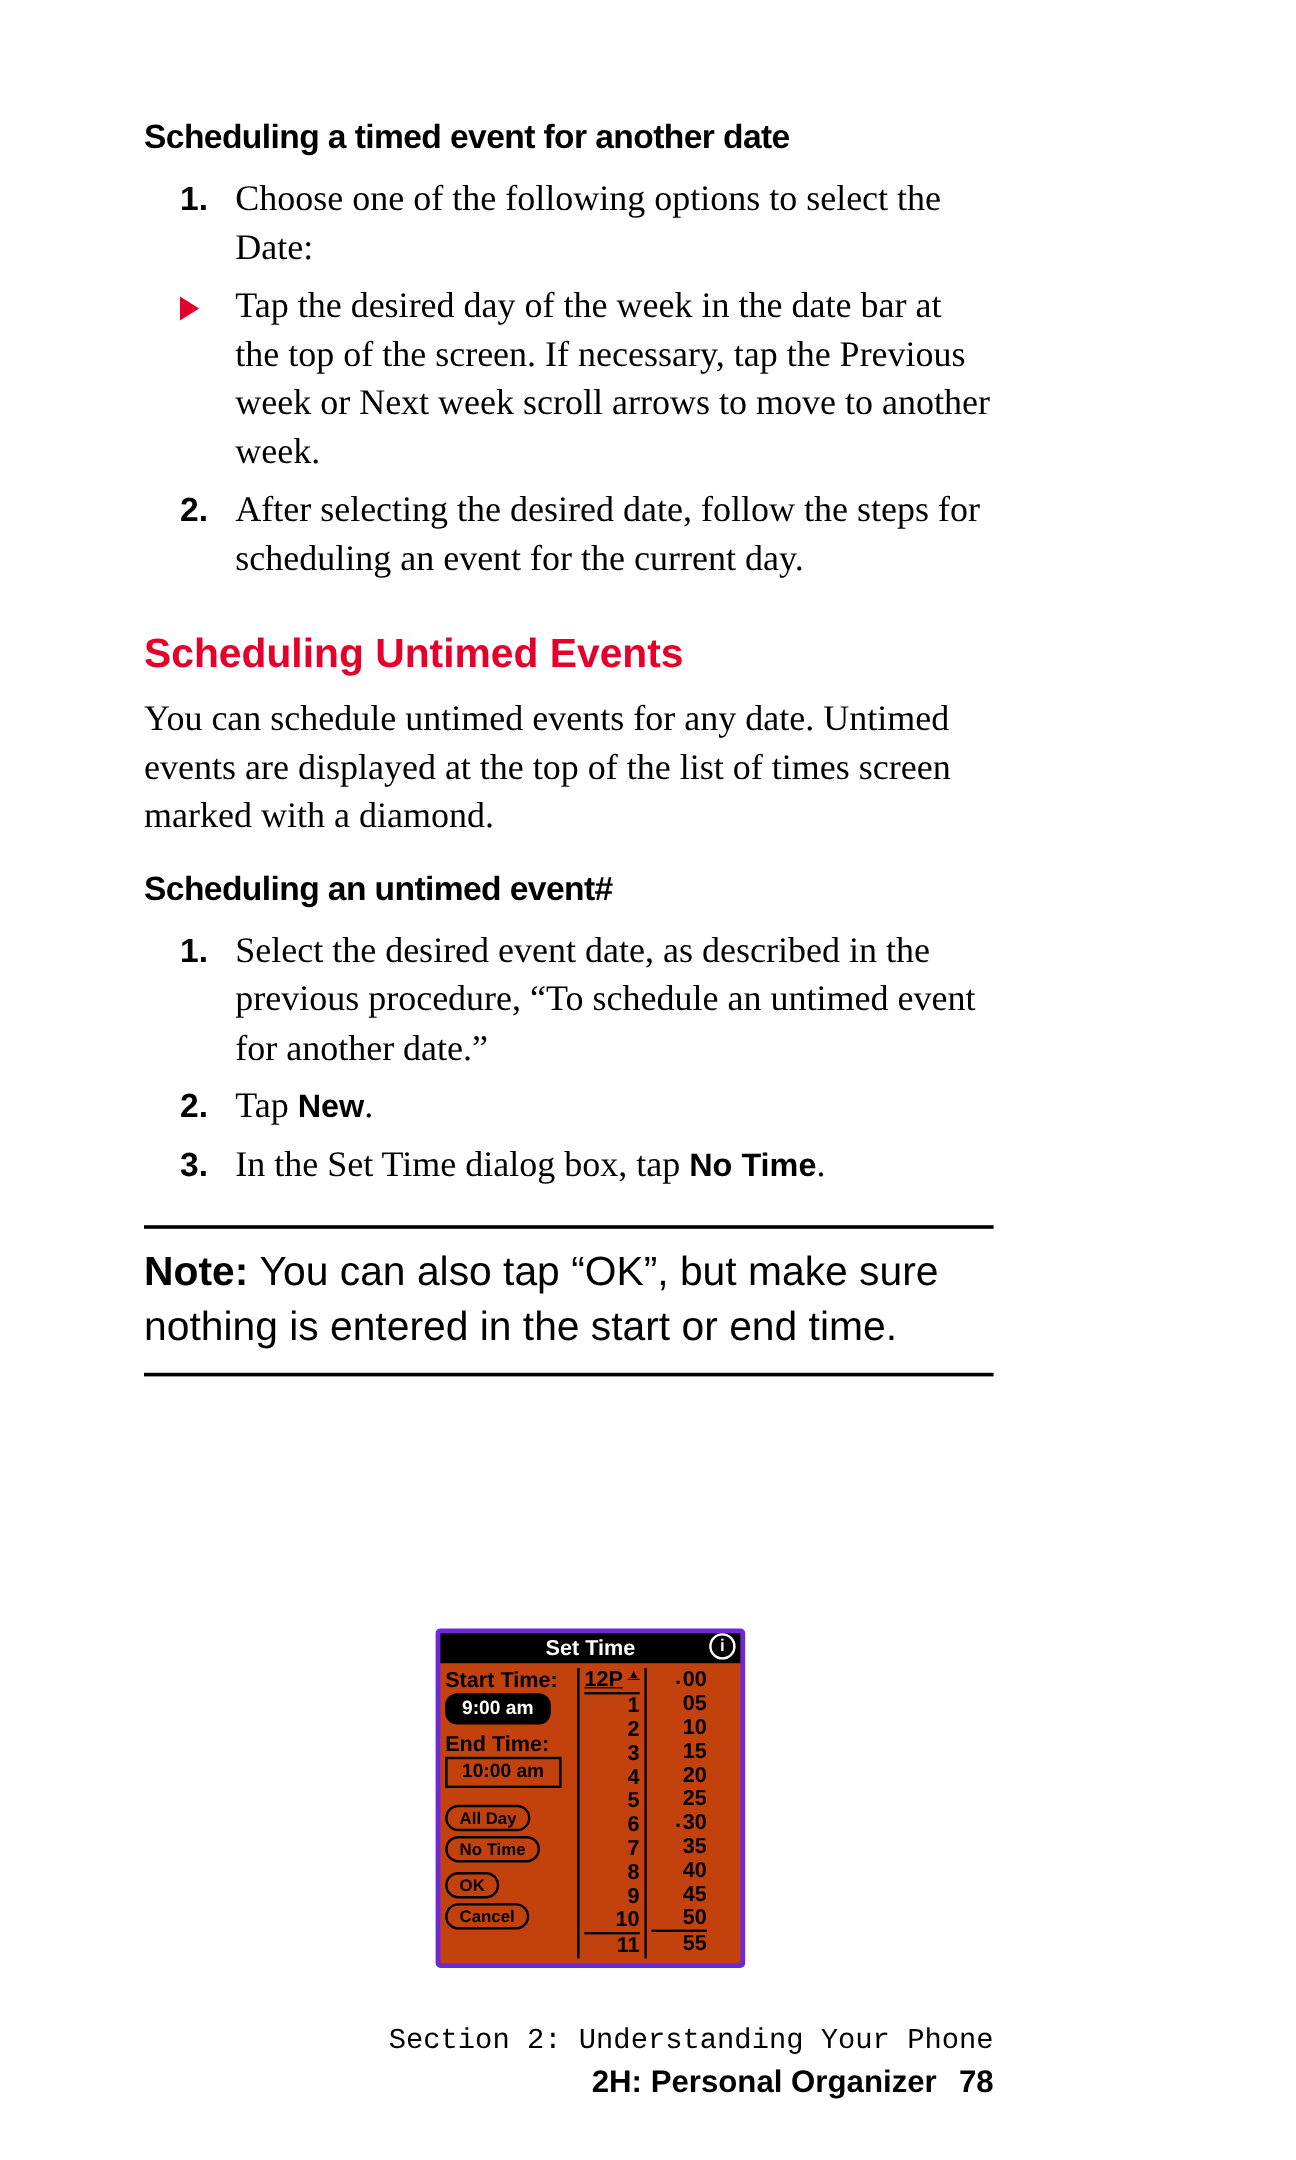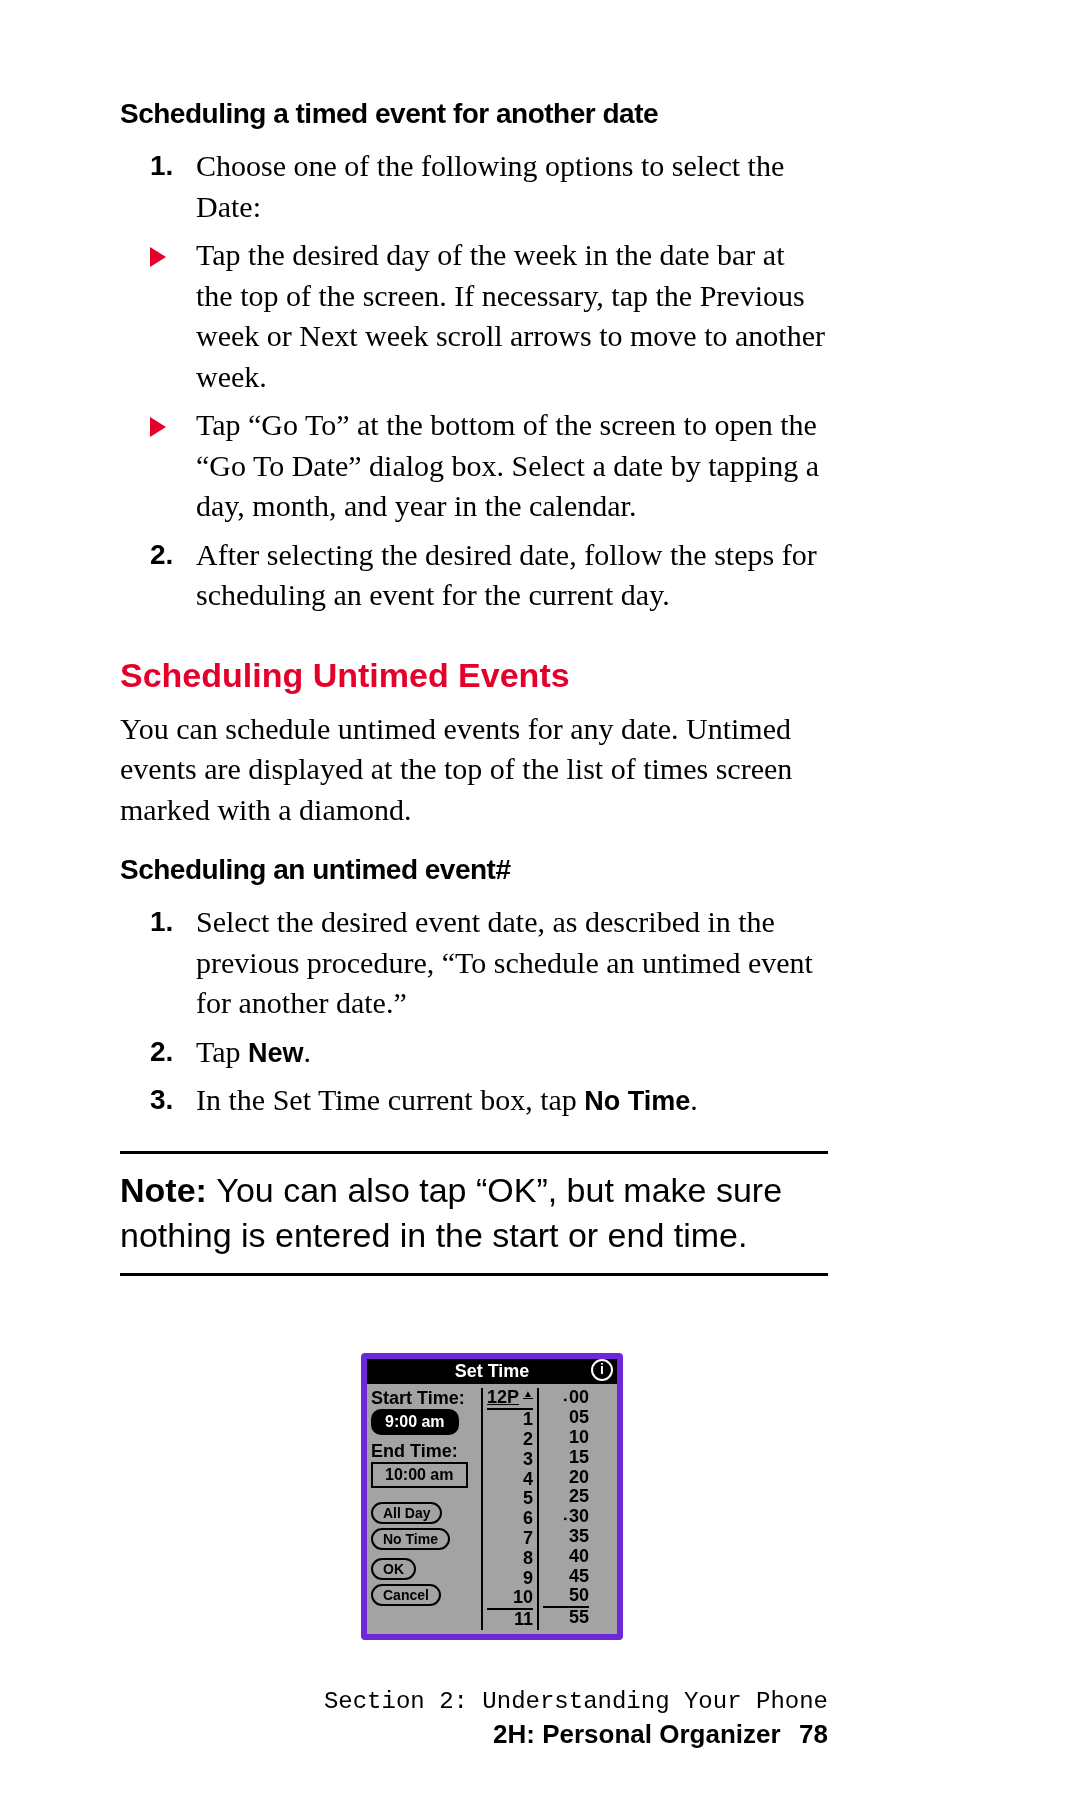--- a/index.html
+++ b/index.html
@@ -94,24 +94,24 @@
 
   
   .settime-wrap {
     position: absolute;
     bottom: 160px;
     left: 50%;
     transform: translateX(-50%);
   }
   .settime {
     font-family: Arial, Helvetica, sans-serif;
-    border: 6px solid #6d28d9;
+    border: 4px solid #6d28d9;
     border-radius: 4px;
     width: 250px;
-    background: #a3a3a3;
+    background: #c2410c;
     font-size: 18px;
     margin-left: 36px;
   }
   .settime-title {
     background: #000;
     color: #fff;
     font-weight: 700;
     text-align: center;
     position: relative;
     padding: 2px 0;
@@ -214,26 +214,20 @@
 
     <div class="bullet-item">
       <div class="marker-col">
           <div class="red-tri"></div>
         </div>
       <div class="body-col">
         <span>Tap the desired day of the week in the date bar at the top of the screen. If necessary, tap the Previous week or Next week scroll arrows to move to another week.</span>
       </div>
     </div>
 
-    <div class="bullet-item">
-      <div class="marker-col">
-          <div class="red-tri"></div>
-        </div>
-      <div class="body-col">Tap “Go To” at the bottom of the screen to open the “Go To Date” dialog box. Select a date by tapping a day, month, and year in the calendar.</div>
-    </div>
 
     <div class="num-item">
       <div class="marker-col">2.</div>
       <div class="body-col">After selecting the desired date, follow the steps for scheduling an event for the current day.</div>
     </div>
   </div>
 
   <div class="section-red">Scheduling Untimed Events</div>
   <p class="para">You can schedule untimed events for any date. Untimed events are displayed at the top of the list of times screen marked with a diamond.</p>
 
@@ -246,21 +240,21 @@
     </div>
     <div class="num-item">
       <div class="marker-col">2.</div>
       <div class="body-col">
         <span>Tap </span><span class="bold-inline">New</span><span>.</span>
       </div>
     </div>
     <div class="num-item">
       <div class="marker-col">3.</div>
       <div class="body-col">
-        <span>In the Set Time current box, tap </span><span class="bold-inline">No Time</span><span>.</span>
+        <span>In the Set Time dialog box, tap </span><span class="bold-inline">No Time</span><span>.</span>
       </div>
     </div>
   </div>
 
   <div class="note-box">
     <span class="note-label">Note: </span><span>You can also tap “OK”, but make sure nothing is entered in the start or end time.</span>
   </div>
 
   <div class="settime-wrap">
     <div class="settime">

